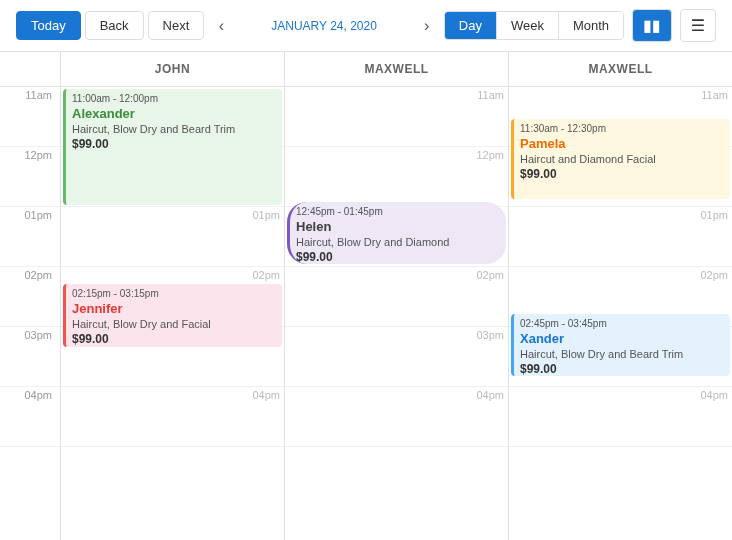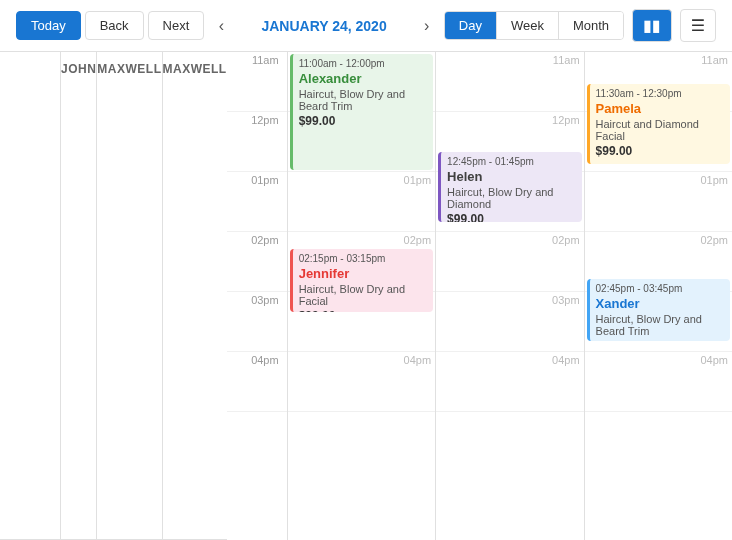--- a/index.html
+++ b/index.html
@@ -36,22 +36,22 @@
     }
     .nav-arrow {
       cursor: pointer;
       color: #555;
       font-size: 16px;
       padding: 4px 8px;
       border: none;
       background: none;
     }
     .date-label {
-      font-weight: 700;
-      font-size: 14px;
+      font-weight: 400;
+      font-size: 12px;
       color: #1976D2;
       min-width: 160px;
       text-align: center;
     }
     .header-right { display: flex; gap: 4px; align-items: center; }
     .view-group { display: flex; border: 1px solid #ddd; border-radius: 4px; overflow: hidden; }
     .view-btn {
       padding: 6px 14px;
       border: none;
       border-right: 1px solid #ddd;
@@ -70,21 +70,21 @@
       cursor: pointer;
       font-size: 16px;
       color: #333;
       margin-left: 4px;
     }
     .icon-btn.active { background: #1976D2; color: #fff; }
 
     
     .calendar-container {
       display: flex;
-      flex-direction: row;
+      flex-direction: column;
       height: calc(540px - 52px);
       overflow: hidden;
     }
 
     .calendar-header {
       display: flex;
       border-bottom: 1px solid #e0e0e0;
     }
     .time-col-header {
       width: 60px;
@@ -307,21 +307,21 @@
         <div class="lane-slot">
             <span class="lane-time-label">02pm</span>
           </div>
         <div class="lane-slot">
             <span class="lane-time-label">03pm</span>
           </div>
         <div class="lane-slot">
             <span class="lane-time-label">04pm</span>
           </div>
 
-        <div class="event event-purple" style="top: 100px; height: 70px;">
+        <div class="event event-purple" style="top: 115px; height: 62px; border-radius: 20px;">
           <div class="event-time">12:45pm - 01:45pm</div>
           <div class="event-name">Helen</div>
           <div class="event-service">Haircut, Blow Dry and Diamond</div>
           <div class="event-price">$99.00</div>
         </div>
       </div>
 
       <div class="staff-lane" style="position:relative;">
         <div class="lane-slot">
             <span class="lane-time-label">11am</span>

